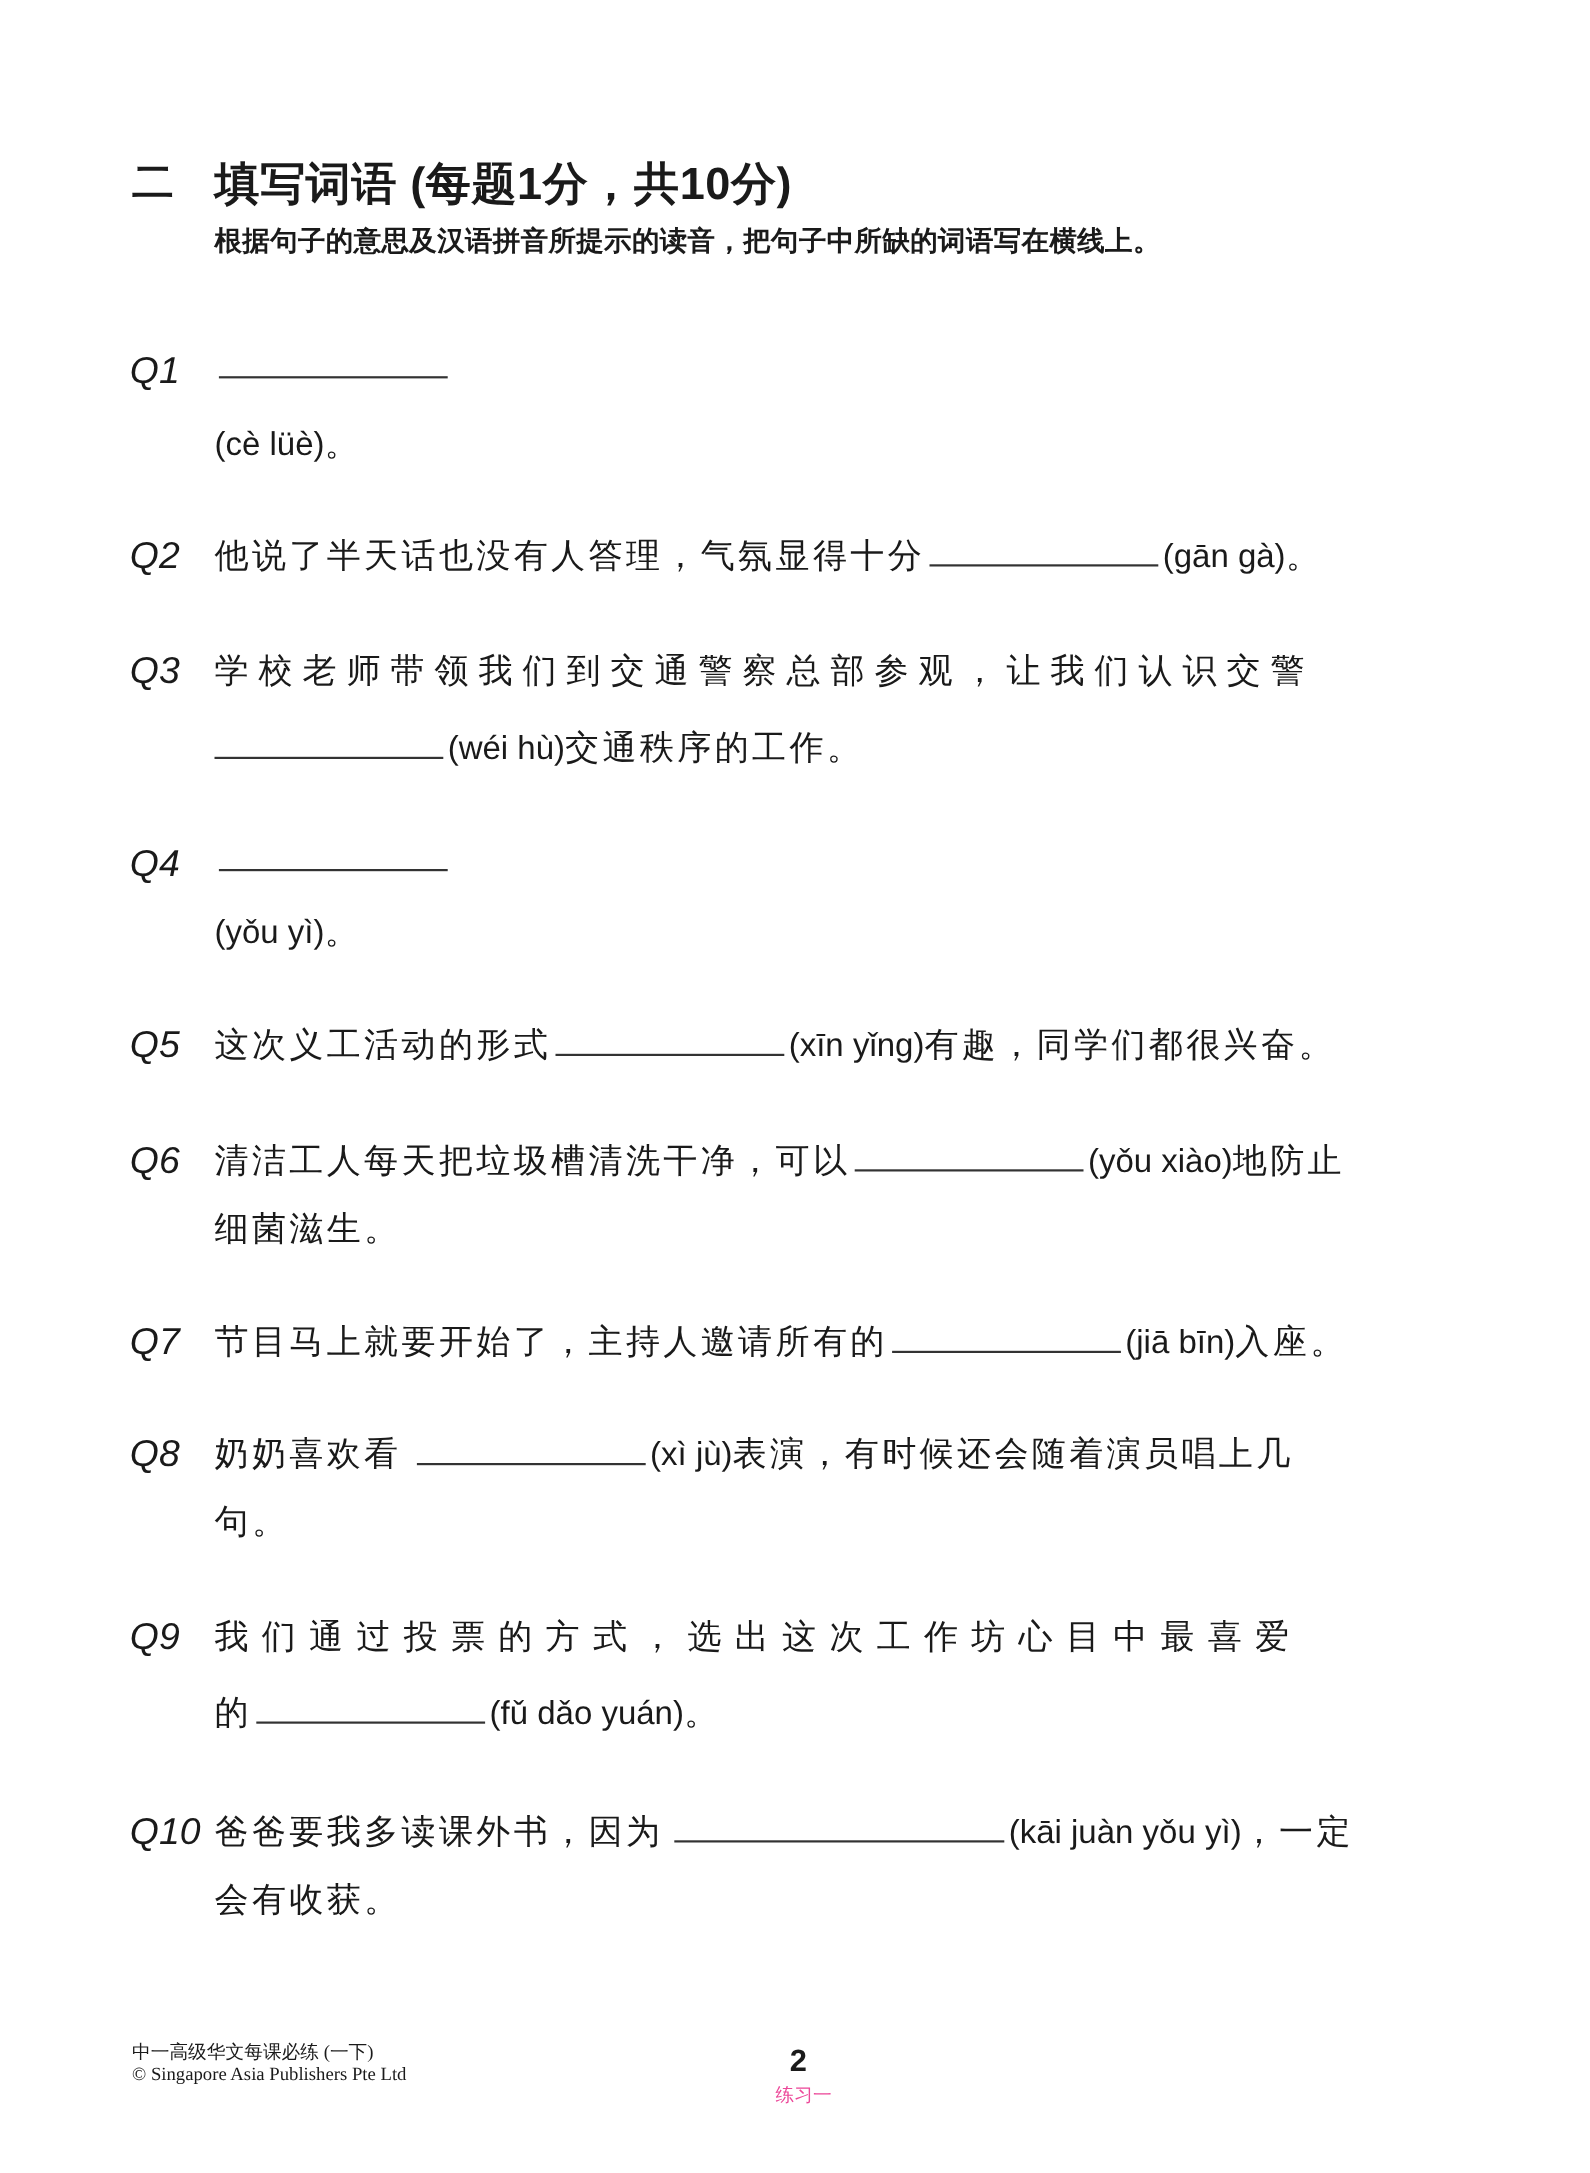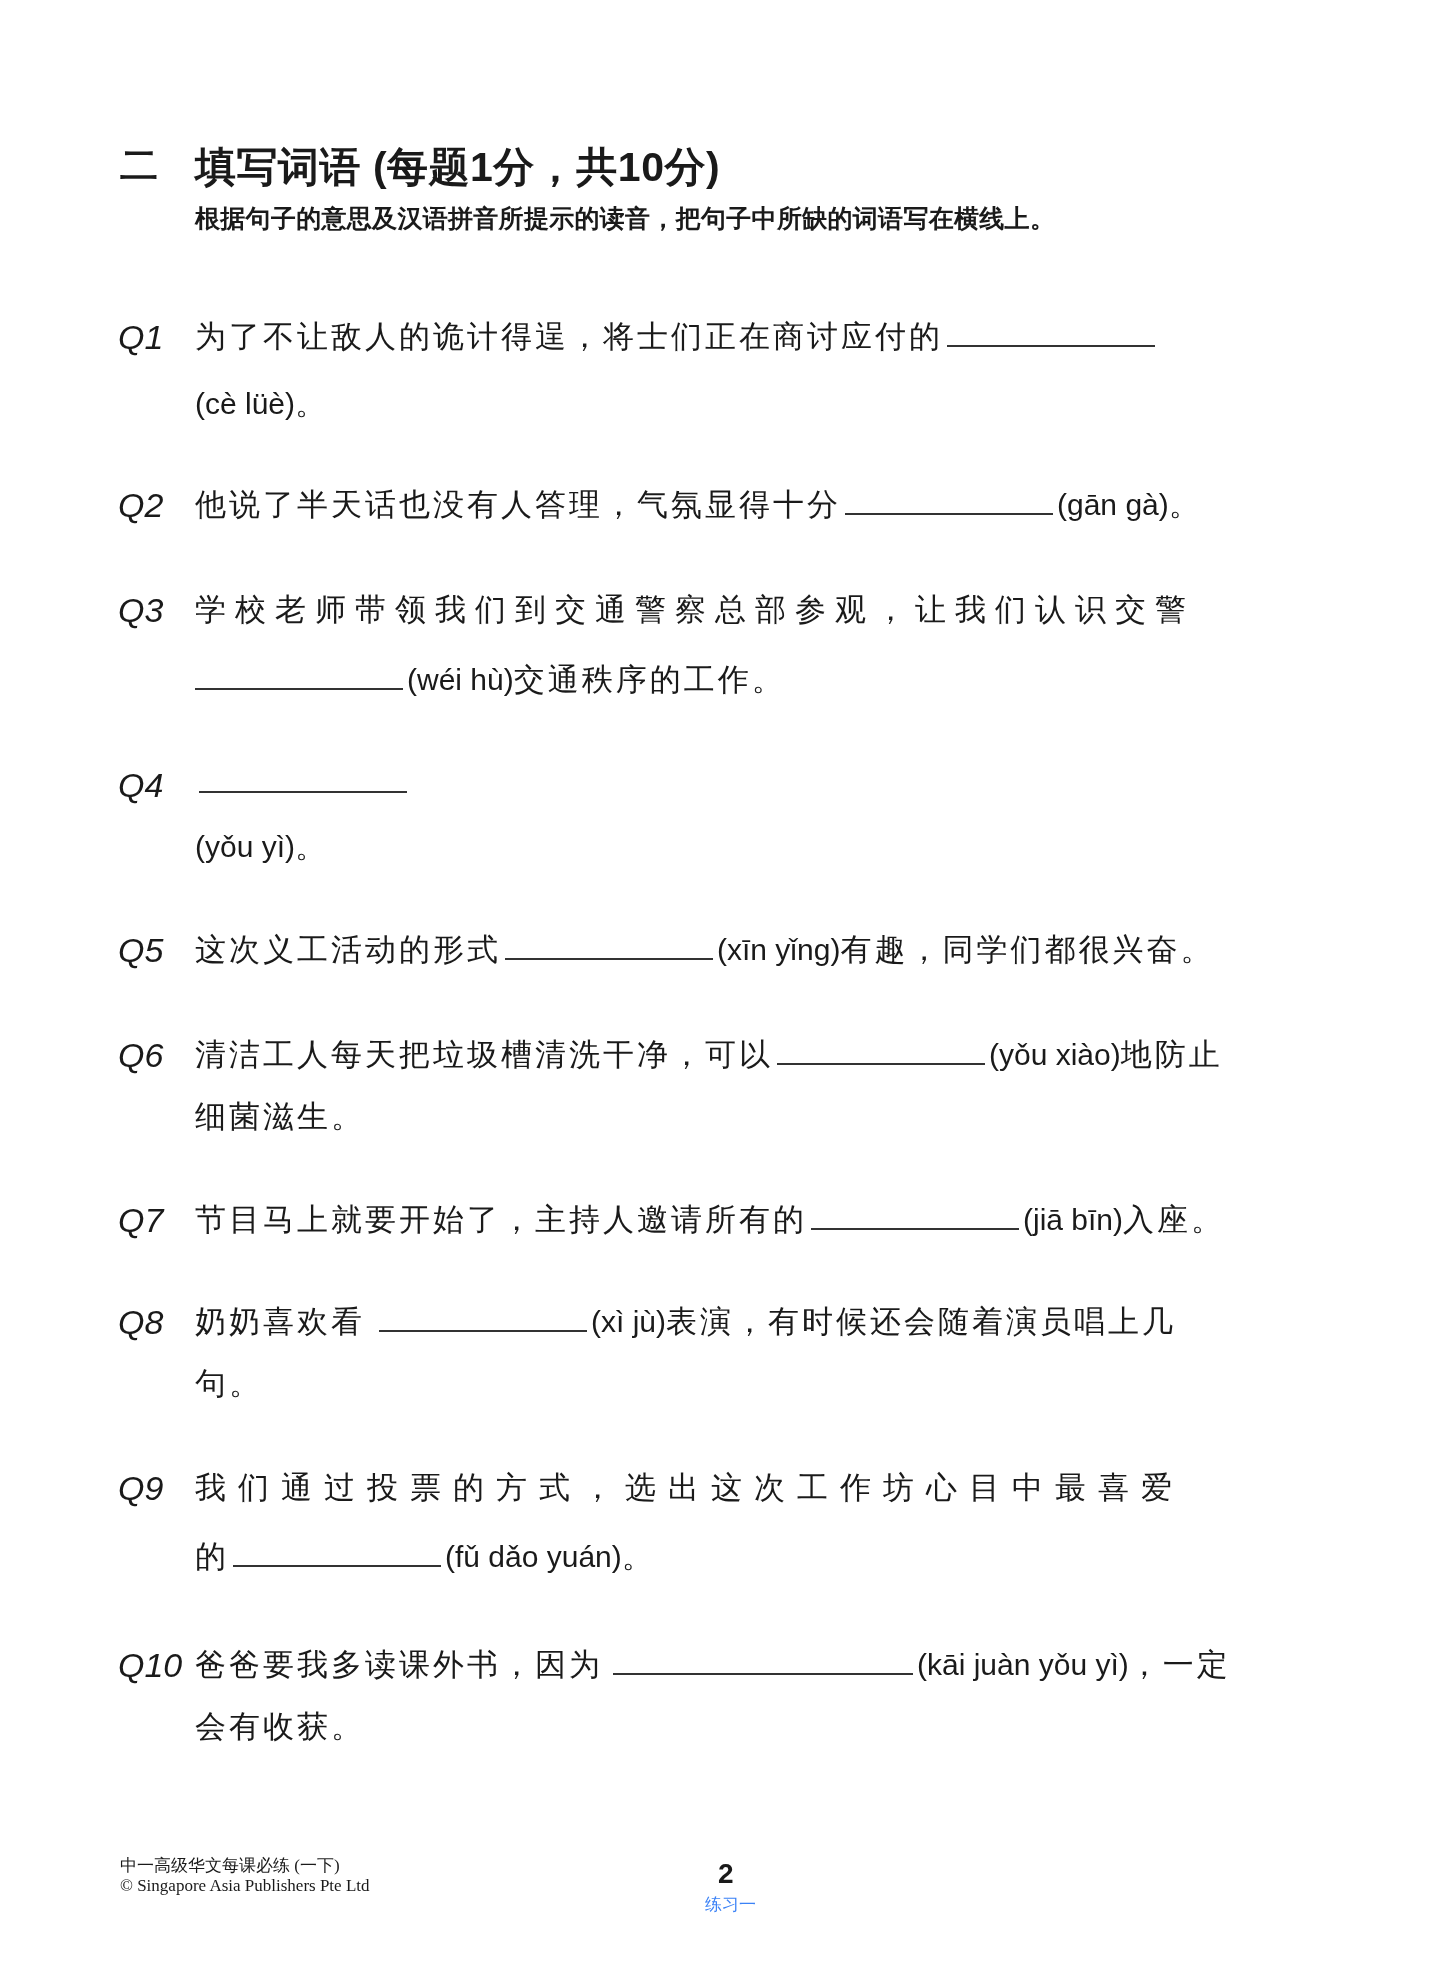--- a/index.html
+++ b/index.html
@@ -8,34 +8,34 @@
   .sans { font-family:"Liberation Sans", "DejaVu Sans", sans-serif; }
   .section-num { left:120px; top:140px; font-size:38px; font-weight:bold; }
   .section-title { left:195px; top:140px; font-size:41px; font-weight:bold; letter-spacing:0.5px; }
   .instruction { left:195px; top:202px; font-size:25px; font-weight:bold; letter-spacing:0.3px;text-align:right; }
   .qnum { left:118px; font-size:34px; font-family:"Liberation Sans", sans-serif;font-style:italic; }
   .line { font-size:31px; left:195px; font-family:"DejaVu Serif", serif; letter-spacing:3px; }
   .line .py { font-family:"Liberation Sans", sans-serif; letter-spacing:0; font-size:30px; }
   .blank { display:inline-block; border-bottom:2px solid #333; height:26px; vertical-align:baseline; margin:0 4px; }
   .footer-left { left:120px; font-size:17px; font-family:Liberation Serif, serif; }
   .page-num { left:718px; top:1858px; font-size:28px; font-weight:bold; font-family:"Liberation Sans", sans-serif; }
-  .page-sub { left:705px; top:1893px; font-size:17px; color:#3b82f6; font-family:Liberation Mono, monospace; }
+  .page-sub { left:705px; top:1893px; font-size:17px; color:#ec4899; font-family:Liberation Mono, monospace; }
 </style>
 </head>
 <body>
 
 <div>
 
   <div class="abs sans section-num">二</div>
   <div class="abs sans section-title">填写词语 (每题1分，共10分)</div>
   <div class="abs sans instruction">根据句子的意思及汉语拼音所提示的读音，把句子中所缺的词语写在横线上。</div>
 
   <div class="abs qnum" style="top:318px">Q1</div>
   <div class="abs line" style="top:316px">
-    <span>为了不让敌人的诡计得逞，将士们正在商讨应付的</span><span class="blank" style="width:208px"></span>
+    <span class="blank" style="width:208px"></span>
   </div>
   <div class="abs line" style="top:383px">
     <span class="py">(cè lüè)</span><span>。</span>
   </div>
 
   <div class="abs qnum" style="top:486px">Q2</div>
   <div class="abs line" style="top:484px">
     <span>他说了半天话也没有人答理，气氛显得十分</span><span class="blank" style="width:208px"></span><span class="py">(gān gà)</span><span>。</span>
   </div>
 

